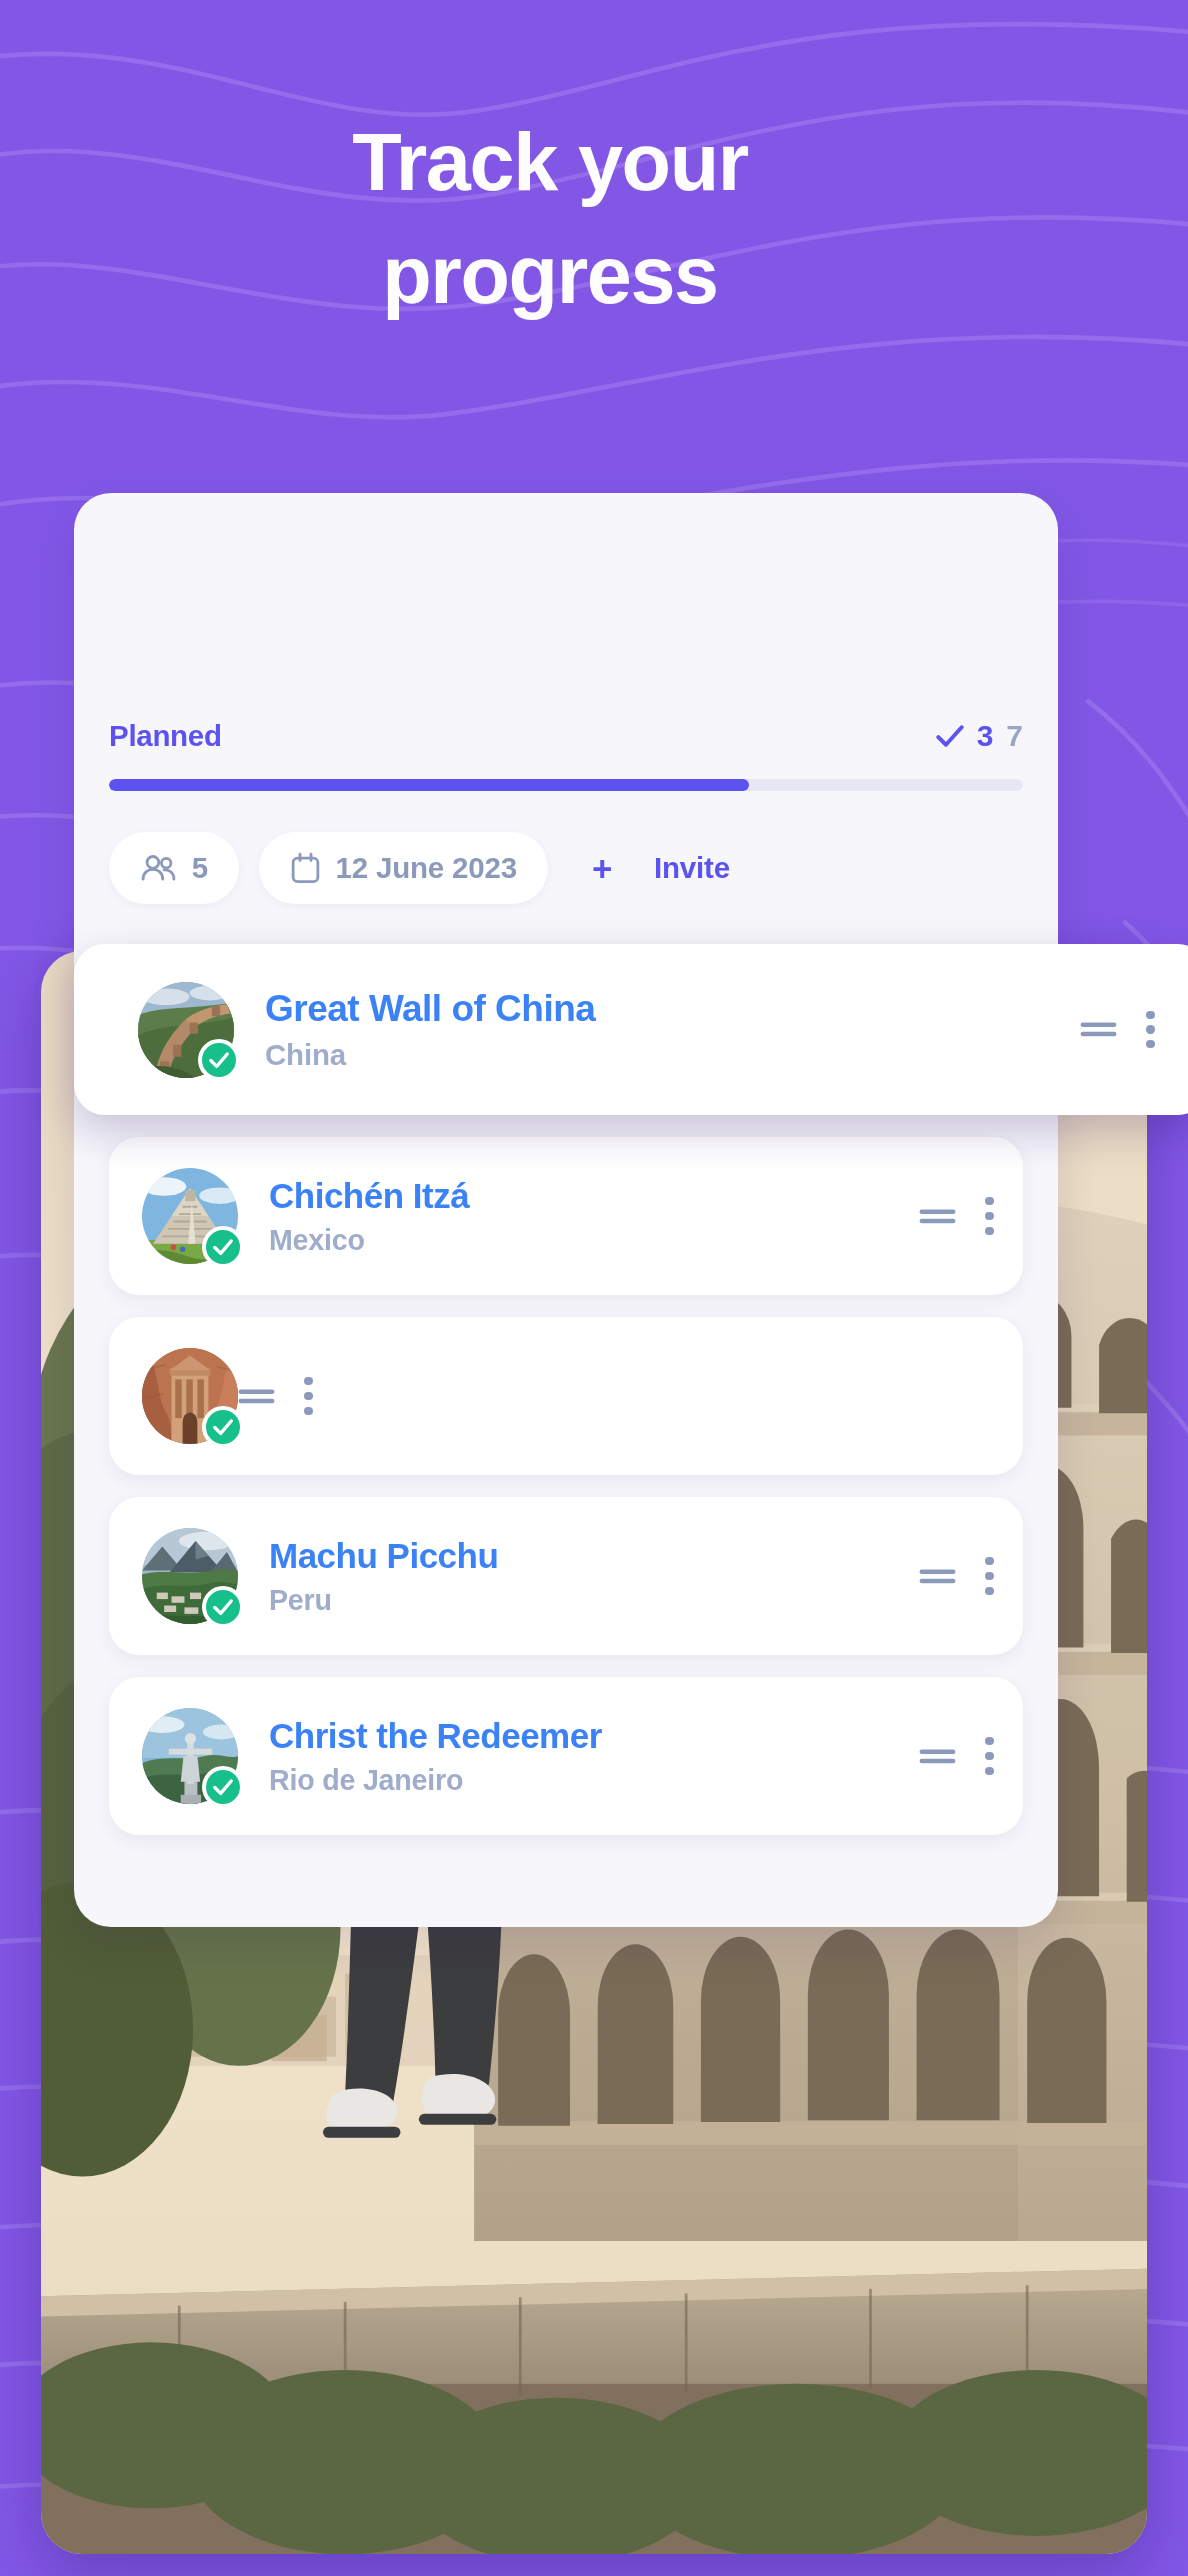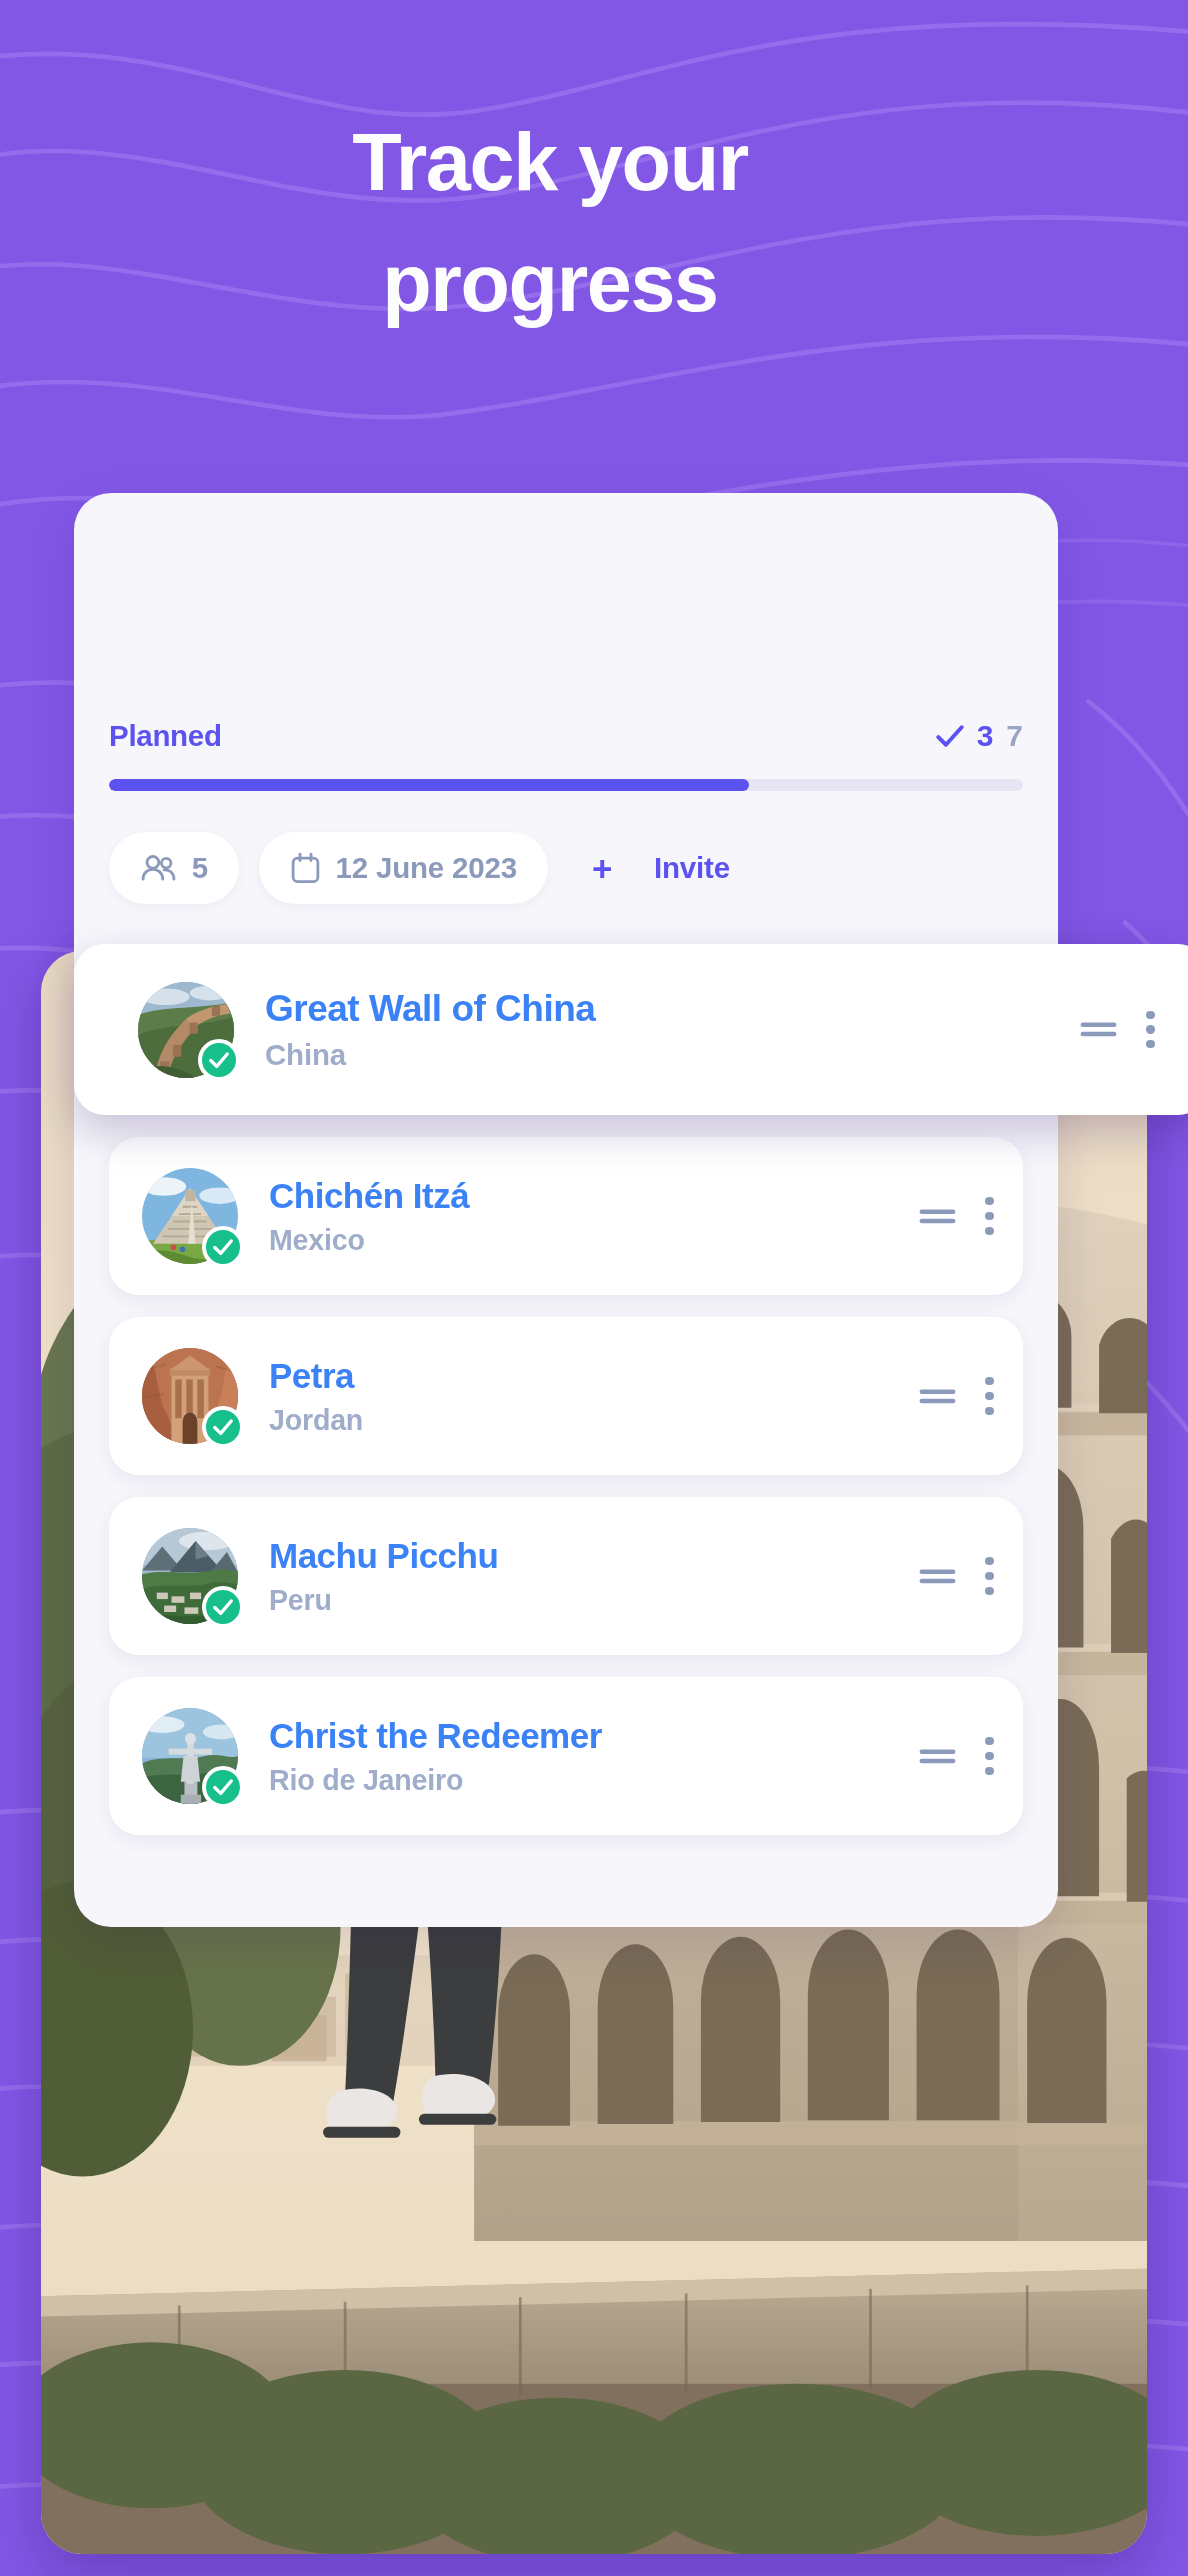--- a/index.html
+++ b/index.html
@@ -16,21 +16,21 @@
     position:absolute; top:122px; left:0; width:1100px;
     text-align:center; z-index:3;
   }
   .hero-line {
     color:#fdfcff;
     font-size:81px;
     font-weight:bold;
     line-height:1.0;
     letter-spacing:-1.4px;
   }
-  .hero-line + .hero-line { margin-top:40px; }
+  .hero-line + .hero-line { margin-top:32px; }
 
   
   .card {
     position:absolute;
     left:74px; top:493px;
     width:984px; height:1434px;
     background:#f6f6fb;
     border-radius:37px;
     z-index:4;
     box-shadow:0 16.6px 46px rgba(45,20,100,0.12);
@@ -493,24 +493,20 @@
               <line x1="0" y1="54" x2="24" y2="50"></line>
             </g>
           </svg>
         </div>
         <div class="badge">
           <svg viewBox="0 0 24 20">
             <path d="M3 10.5 L9.5 17 L21 3.5" fill="none" stroke="#ffffff" stroke-width="3.6" stroke-linecap="round" stroke-linejoin="round"></path>
           </svg>
         </div>
       </div>
-      <div class="row-texts">
-        <div class="row-title">Petra</div>
-        <div class="row-sub">Jordan</div>
-      </div>
       <div class="row-ctrls">
         <svg class="drag" viewBox="0 0 26 16">
           <line x1="2" y1="5" x2="24" y2="5" stroke="#8b99ba" stroke-width="3.2" stroke-linecap="round"></line>
           <line x1="2" y1="11.5" x2="24" y2="11.5" stroke="#8b99ba" stroke-width="3.2" stroke-linecap="round"></line>
         </svg>
         <div class="kebab">
             <i></i>
             <i></i>
             <i></i>
           </div>

